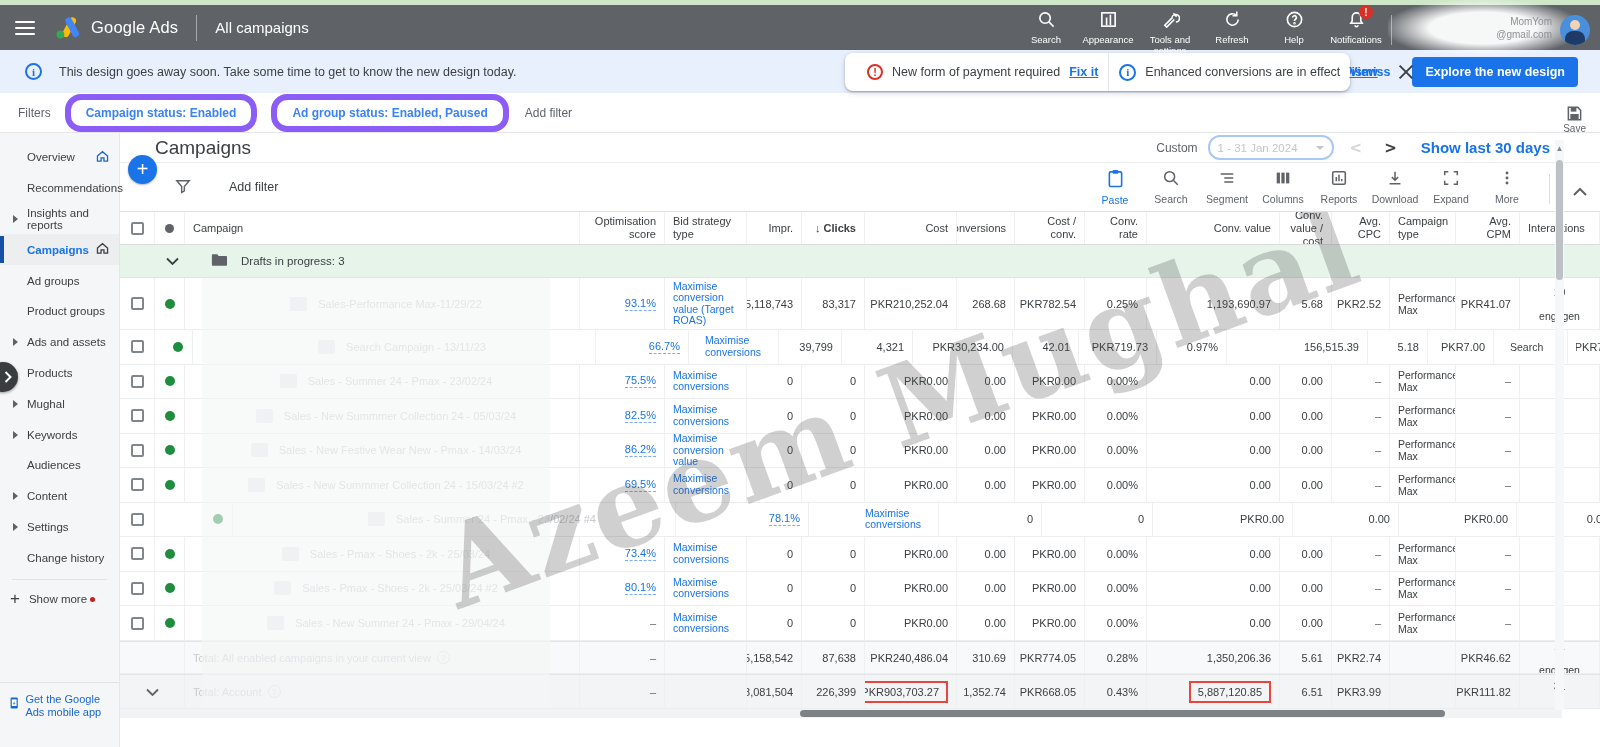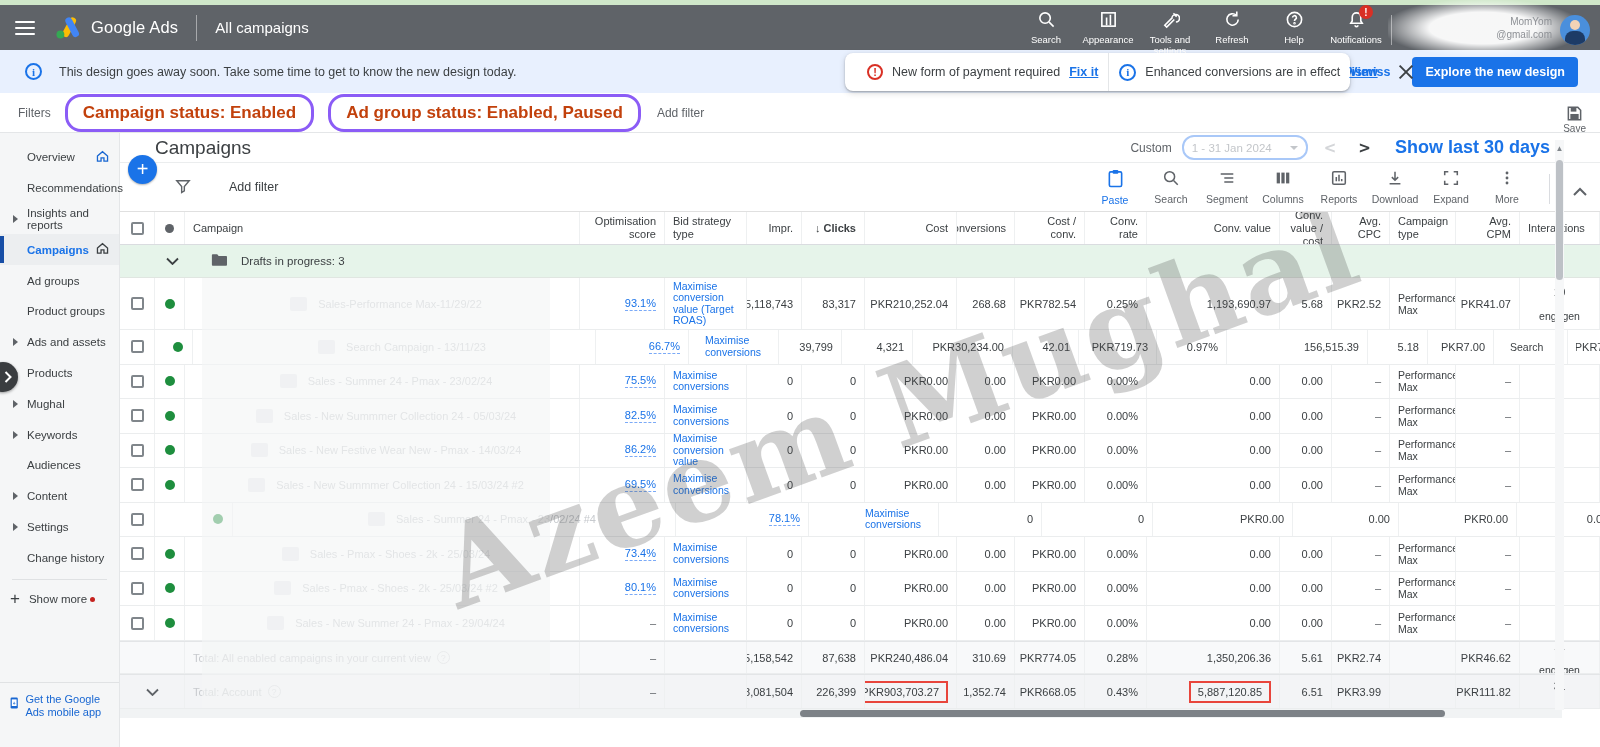--- a/index.html
+++ b/index.html
@@ -46,21 +46,21 @@
      display:flex;align-items:center;justify-content:center;flex:none}
   .alert-text{font-size:12.5px;color:#3c4043;white-space:nowrap}
   .alert-link{font-size:12.5px;color:#1a73e8;font-weight:bold;text-decoration:underline;cursor:pointer;white-space:nowrap}
   .close-x{margin-left:10px;width:16px;height:16px;position:relative;cursor:pointer;flex:none}
   .close-x::before,.close-x::after{content:"";position:absolute;left:-1px;top:7px;width:18px;height:2px;background:#3c4043}
   .close-x::before{transform:rotate(45deg)}.close-x::after{transform:rotate(-45deg)}
   
   .filters-row{position:absolute;top:93px;left:0;right:0;height:40px;background:#fff;border-bottom:1px solid #e4e6e8;
      display:flex;align-items:center;z-index:4}
   .filters-label{margin-left:18px;color:#5f6368;font-size:12px}
-  .chip{border:3px solid #8b5cf6;border-radius:16px;padding:6px 15px;font-size:17px;font-weight:bold;color:#c2410c;margin-left:14px;cursor:pointer;background:#fff;white-space:nowrap}
+  .chip{border:6px solid #8b5cf6;border-radius:16px;padding:6px 15px;font-size:12px;font-weight:bold;color:#3b82f6;margin-left:14px;cursor:pointer;background:#fff;white-space:nowrap}
   .addfilter-link{margin-left:16px;color:#5f6368;font-size:12px;cursor:pointer}
   .save-block{margin-left:auto;margin-right:14px;display:flex;flex-direction:column;align-items:center;gap:1px;cursor:pointer;margin-top:14px}
   .save-label{font-size:10px;color:#5f6368}
   
   .sidebar{position:absolute;top:133px;left:0;width:120px;bottom:0;background:#f5f6f7;border-right:1px solid #e4e6e8;z-index:3}
   .nav-list{padding-top:9px}
   .nav-item{height:30.8px;display:flex;align-items:center;position:relative;cursor:pointer;padding-left:27px;font-size:11.5px;color:#3c4043}
   .nav-item .tri{position:absolute;left:13px;width:0;height:0;border-left:5px solid #5f6368;border-top:4px solid transparent;border-bottom:4px solid transparent}
   .nav-item.active{color:#1a73e8;font-weight:bold;background:#eceef0}
   .nav-item.active::before{content:"";position:absolute;left:0;top:2px;bottom:2px;width:4px;background:#174ea6}
@@ -77,21 +77,21 @@
   
   .content{position:absolute;top:133px;left:120px;right:0;bottom:0;background:#fff}
   .content-header{height:30px;border-bottom:1px solid #ebedee;display:flex;align-items:center;padding:0 50px 0 35px}
   .page-title{font-size:19px;color:#3c4043;font-weight:400}
   .date-controls{margin-left:auto;display:flex;align-items:center;gap:10px}
   .date-mode{color:#5f6368;font-size:12px}
   .date-box{width:126px;height:25px;border:2px solid #a9c8f8;border-radius:12px;display:flex;align-items:center;padding:0 8px;color:#c3c6ca;font-size:11.5px;background:#fff;cursor:default}
   .date-box .caret{margin-left:auto;width:0;height:0;border-top:4px solid #c3c6ca;border-left:4px solid transparent;border-right:4px solid transparent}
   .chev-nav{font-size:15px;font-weight:bold;padding:0 6px;cursor:pointer;font-family:"DejaVu Sans",sans-serif}
   .chev-nav.disabled{color:#d4d6d9;cursor:default}
-  .quick-link{color:#1a73e8;font-weight:bold;font-size:18px;cursor:pointer;margin-left:8px;white-space:nowrap}
+  .quick-link{color:#1a73e8;font-weight:bold;font-size:15px;cursor:pointer;margin-left:8px;white-space:nowrap}
   
   .ctoolbar{height:49px;border-bottom:1px solid #e0e0e0;position:relative;display:flex;align-items:center}
   .fab{position:absolute;left:8px;top:-8px;width:29px;height:29px;border-radius:50%;background:#1a73e8;color:#fff;font-size:20px;
      display:flex;align-items:center;justify-content:center;cursor:pointer;z-index:8;box-shadow:0 1px 2px rgba(0,0,0,.3)}
   .funnel{margin-left:55px;cursor:pointer}
   .tb-addfilter{margin-left:38px;font-size:12.5px;color:#3c4043;cursor:pointer}
   .tool-actions{margin-left:auto;display:flex;align-items:flex-start;padding-right:8px}
   .tool-item{width:56px;display:flex;flex-direction:column;align-items:center;gap:3px;cursor:pointer;color:#5f6368}
   .tool-item .tool-label{font-size:10.5px;color:#5f6368}
   .tool-item.active,.tool-item.active .tool-label{color:#1a73e8}

